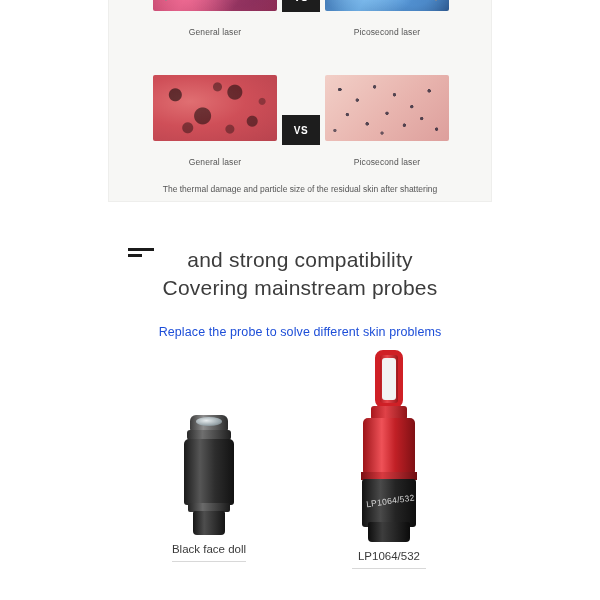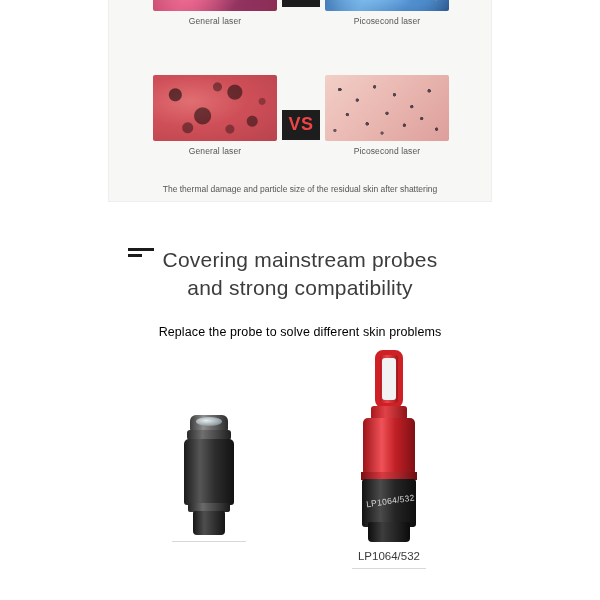--- a/index.html
+++ b/index.html
@@ -37,20 +37,21 @@
     overflow: hidden;
     position: relative;
   }
   .thumb.tall { height: 72px; }
   .caption {
     text-align: center;
     font-size: 8.5px;
     color: #555;
     padding-top: 5px;
     letter-spacing: .1px;
+    margin-top: 11px;
   }
 
   
   .skin-general {
     background:
       radial-gradient(circle at 18% 30%, rgba(0,0,0,.55) 0 6px, transparent 7px),
       radial-gradient(circle at 40% 62%, rgba(0,0,0,.5) 0 8px, transparent 9px),
       radial-gradient(circle at 66% 26%, rgba(0,0,0,.5) 0 7px, transparent 8px),
       radial-gradient(circle at 80% 70%, rgba(0,0,0,.45) 0 5px, transparent 6px),
       radial-gradient(circle at 52% 18%, rgba(0,0,0,.4) 0 4px, transparent 5px),
@@ -85,23 +86,23 @@
   }
   .skin-pico-top {
     background:
       radial-gradient(circle at 35% 40%, rgba(150,210,255,.7) 0 25%, transparent 60%),
       radial-gradient(circle at 72% 62%, rgba(90,160,230,.65) 0 22%, transparent 55%),
       linear-gradient(120deg, #2e5f9e 0%, #5f9ed6 45%, #1f4273 100%);
   }
   .vs-box {
     width: 38px; height: 30px;
     background: #1d1d1d;
-    color: #ef4444;
+    color: #ffffff;
     font-weight: bold;
-    font-size: 18px;
+    font-size: 10px;
     display: flex; align-items: center; justify-content: center;
     align-self: center;
     margin-top: 18px;
     letter-spacing: .5px;
   }
 
   .mid-band {
     position: absolute;
     top: 40px; left: 44px;
     width: 296px; height: 40px;
@@ -141,21 +142,21 @@
   .headline {
     font-size: 21px;
     color: #3c3c3c;
     font-weight: 400;
     line-height: 1.35;
     letter-spacing: .2px;
     padding-top: 16px;
   }
   .subhead {
     font-size: 12.5px;
-    color: #000000;
+    color: #1d4ed8;
     padding-top: 22px;
     letter-spacing: .1px;
   }
 
   
   .probes {
     position: absolute;
     top: 350px; left: 0; width: 100%;
     height: 250px;
   }
@@ -322,37 +323,38 @@
 
     <div class="bottom-note">The thermal damage and particle size of the residual skin after shattering</div>
   </div>
 
   <div class="section">
     <div class="dash-mark">
       <div class="d1"></div>
       <div class="d2"></div>
     </div>
     <div class="headline">
+      <div>and strong compatibility</div>
       <div>Covering mainstream probes</div>
-      <div>and strong compatibility</div>
     </div>
     <div class="subhead">Replace the probe to solve different skin problems</div>
   </div>
 
   <div class="probes">
 
     <div class="probe probe-black">
       <div class="black-body">
         <div class="bb-top"></div>
         <div class="bb-lens"></div>
         <div class="bb-neck"></div>
         <div class="bb-main"></div>
         <div class="bb-ring"></div>
         <div class="bb-base"></div>
       </div>
+      <div class="probe-label">Black face doll</div>
       <div class="underline"></div>
     </div>
 
     <div class="probe probe-red">
       <div class="red-body">
         <div class="rb-loop"></div>
         <div class="rb-loop-inner"></div>
         <div class="rb-neck"></div>
         <div class="rb-main"></div>
         <div class="rb-ring"></div>

